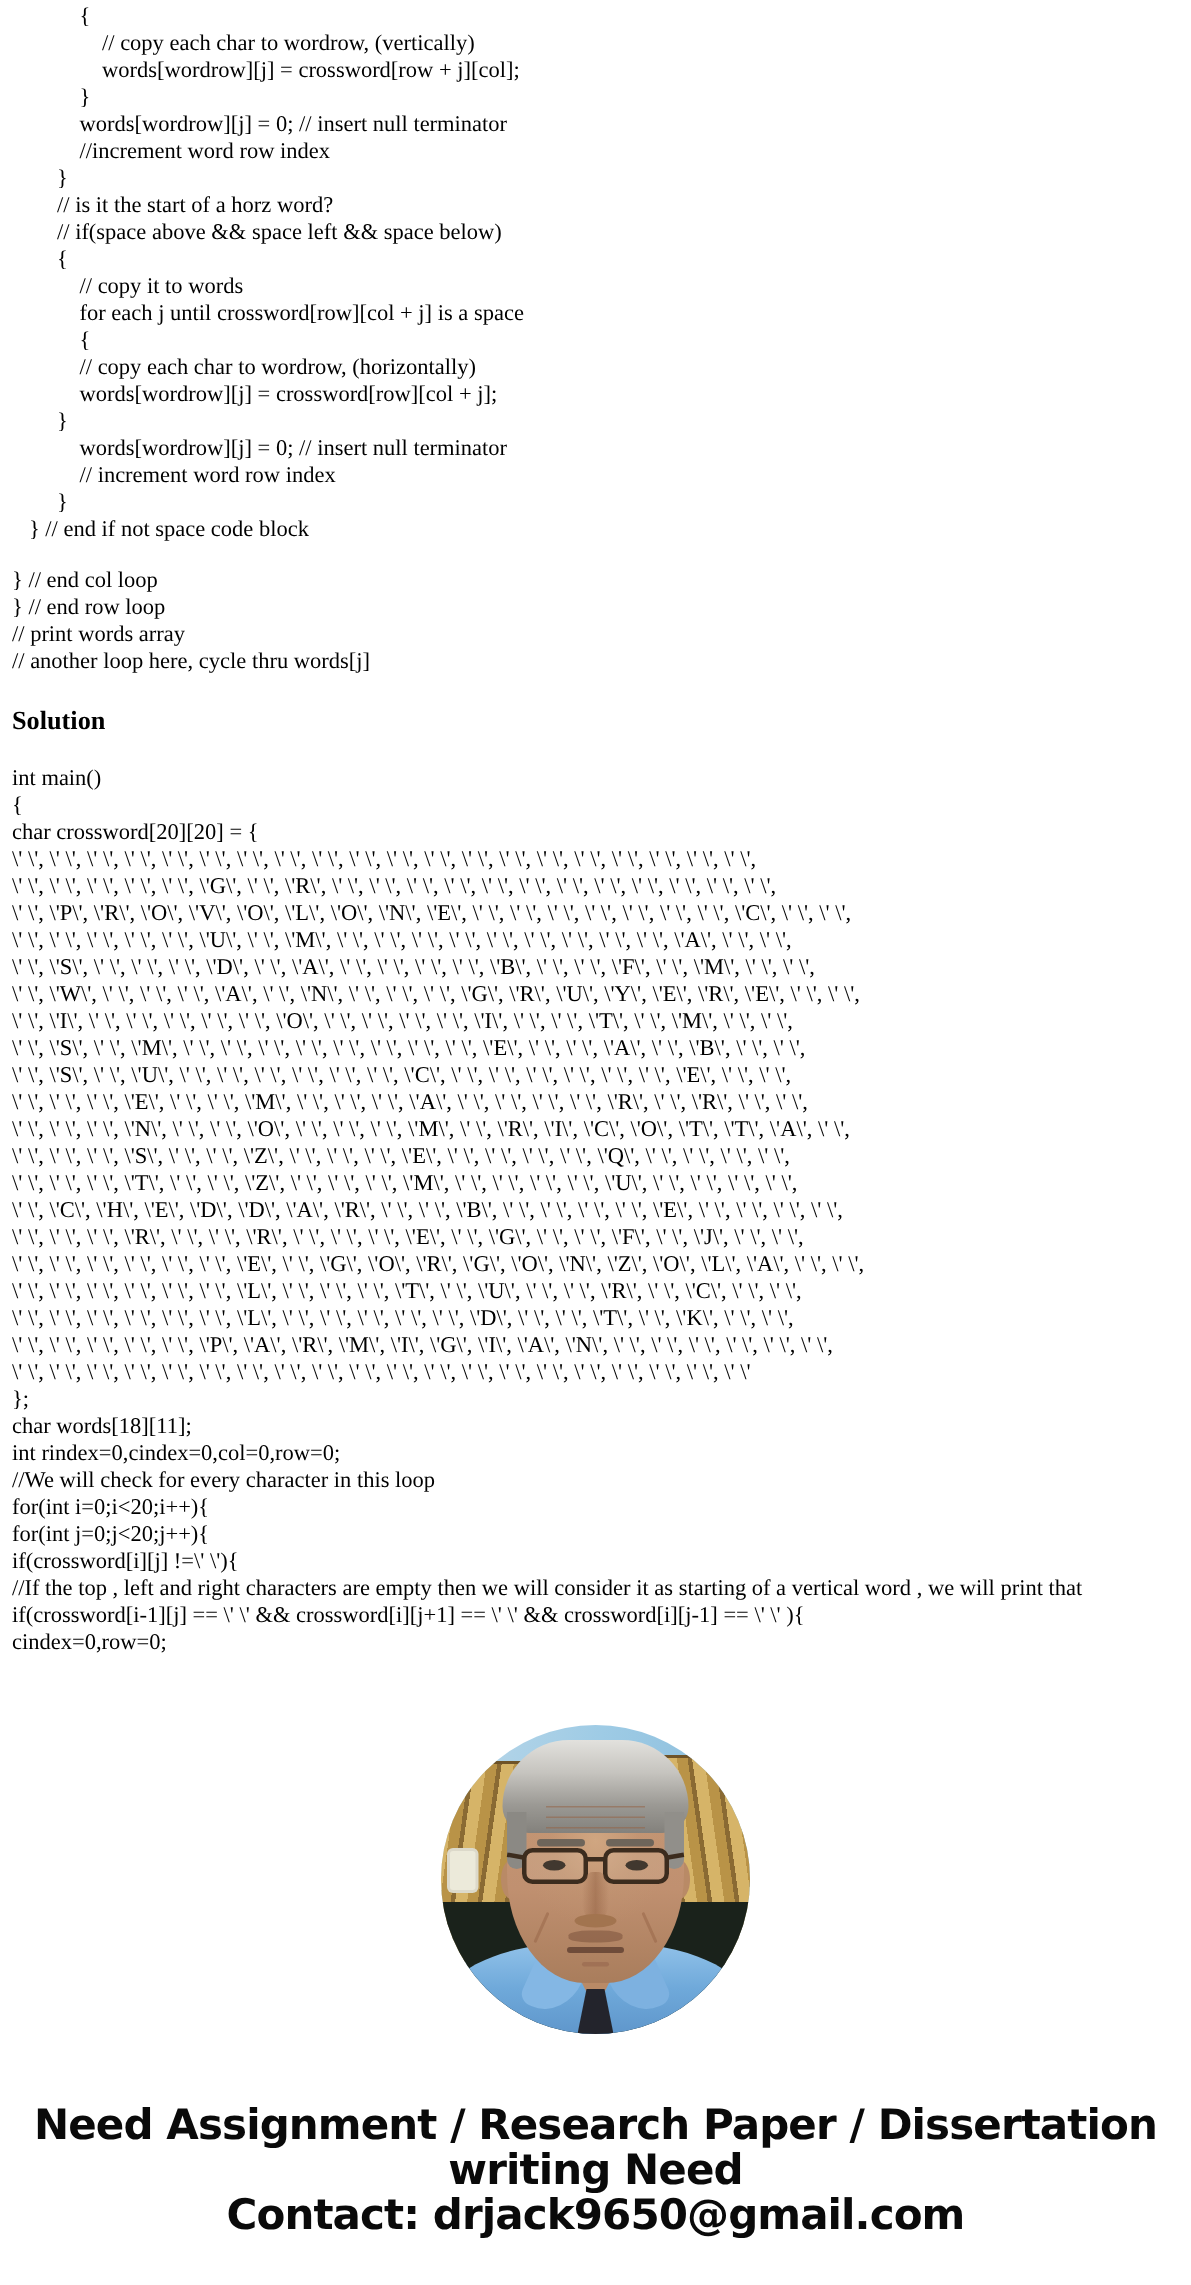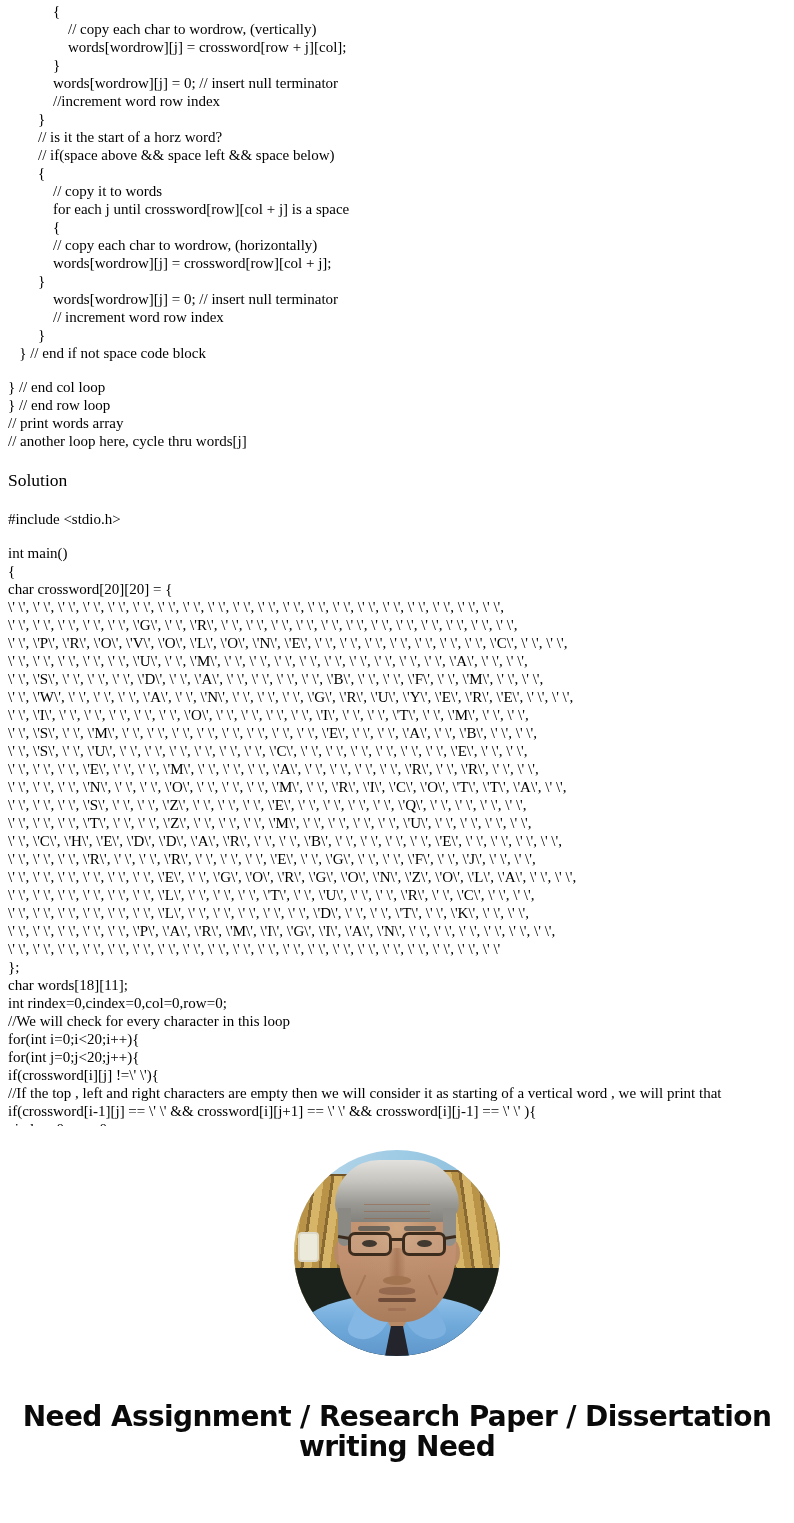--- a/index.html
+++ b/index.html
@@ -6,21 +6,21 @@
   body {
     width:794px; height:1523px; overflow:hidden;
     font-family:"Liberation Serif", serif; color:#000;
   }
   .doc-text {
     box-sizing:border-box; height:1126px; overflow:hidden;
     padding:2px 8px 0 8px;
     font-size:15px; line-height:18px;
   }
   p.code { margin:0 0 16px 0; white-space:pre-wrap; }
-  h3.sol { font-size:17.5px; line-height:22px; margin:19px 0; font-weight:normal; }
+  h3.sol { font-size:17.5px; line-height:22px; margin:19px 0; font-weight:bold; }
 
   
   .photo-wrap { width:206px; height:206px; margin:24px auto 0; position:relative; }
   .photo {
     position:absolute; inset:0; border-radius:50%; overflow:hidden;
     background:linear-gradient(100deg,#bcd8e9 0%, #9ecbe5 45%, #84b8d8 100%);
   }
   .photo div { position:absolute; }
   .wall-left {
     left:-8px; top:24px; width:72px; height:130px;
@@ -110,21 +110,20 @@
         }
             words[wordrow][j] = 0; // insert null terminator
             // increment word row index
         }
    } // end if not space code block</p>
     <p class="code">} // end col loop
 } // end row loop
 // print words array
 // another loop here, cycle thru words[j]</p>
     <h3 class="sol">Solution</h3>
-    <p class="code">#include &lt;stdio.h&gt;</p>
     <p class="code">int main()
 {
 char crossword[20][20] = {
 \' \', \' \', \' \', \' \', \' \', \' \', \' \', \' \', \' \', \' \', \' \', \' \', \' \', \' \', \' \', \' \', \' \', \' \', \' \', \' \',
 \' \', \' \', \' \', \' \', \' \', \'G\', \' \', \'R\', \' \', \' \', \' \', \' \', \' \', \' \', \' \', \' \', \' \', \' \', \' \', \' \',
 \' \', \'P\', \'R\', \'O\', \'V\', \'O\', \'L\', \'O\', \'N\', \'E\', \' \', \' \', \' \', \' \', \' \', \' \', \' \', \'C\', \' \', \' \',
 \' \', \' \', \' \', \' \', \' \', \'U\', \' \', \'M\', \' \', \' \', \' \', \' \', \' \', \' \', \' \', \' \', \' \', \'A\', \' \', \' \',
 \' \', \'S\', \' \', \' \', \' \', \'D\', \' \', \'A\', \' \', \' \', \' \', \' \', \'B\', \' \', \' \', \'F\', \' \', \'M\', \' \', \' \',
 \' \', \'W\', \' \', \' \', \' \', \'A\', \' \', \'N\', \' \', \' \', \' \', \'G\', \'R\', \'U\', \'Y\', \'E\', \'R\', \'E\', \' \', \' \',
 \' \', \'I\', \' \', \' \', \' \', \' \', \' \', \'O\', \' \', \' \', \' \', \' \', \'I\', \' \', \' \', \'T\', \' \', \'M\', \' \', \' \',
@@ -190,15 +189,16 @@
       <div class="cheek-r"></div>
       <div class="mustache"></div>
       <div class="mouth"></div>
       <div class="chin-line"></div>
     </div>
   </div>
 
   <div class="footer">
     <div>Need Assignment / Research Paper / Dissertation</div>
     <div>writing Need</div>
+    <div>Contact: drjack9650@gmail.com</div>
   </div>
 
 </div>
 
 </body></html>

